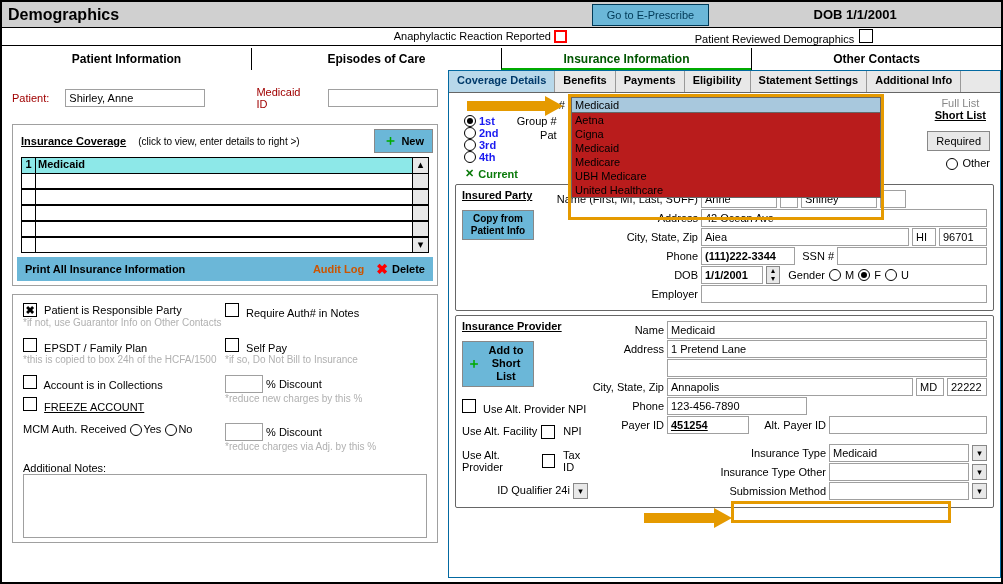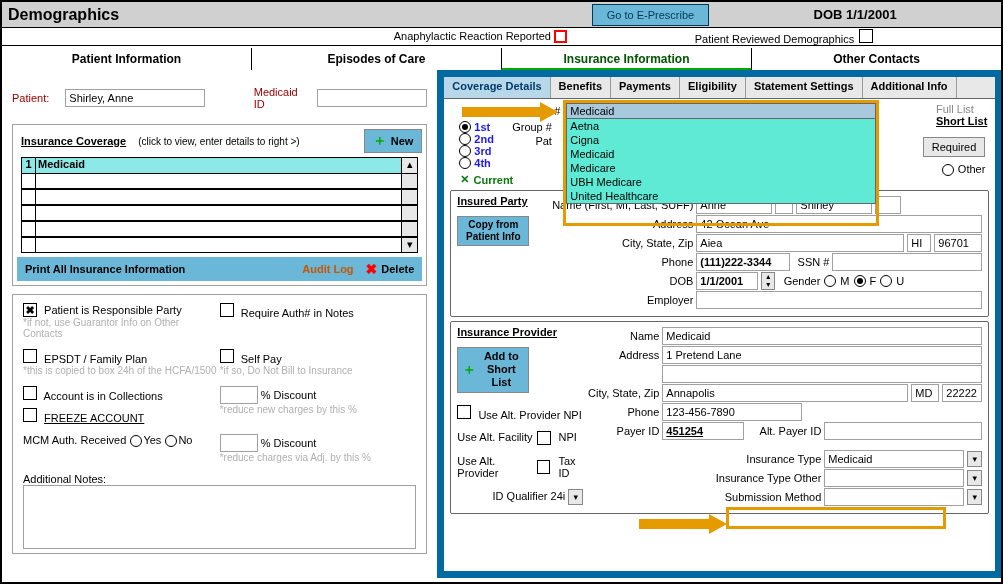--- a/index.html
+++ b/index.html
@@ -12,21 +12,21 @@
   .subhdr .ana { flex: 1; text-align: right; padding-right: 4px;}
   .subhdr .anabox { display:inline-block; width:13px; height:13px; border:2px solid red; vertical-align:middle;}
   .subhdr .rev { width: 430px; text-align: center; }
   .mtabs { height: 22px; display: flex; align-items: stretch; margin-top:2px;}
   .mtab { flex: 1; text-align: center; font-weight: bold; font-size: 12px; line-height:22px; border-left:1px solid #000;}
   .mtab:first-child { border-left:none;}
   .mtab.active { color: #005500; border-bottom:2px solid #0a0;}
 
   .pane { display:flex; height: 508px;}
   .lcol { width: 490px; padding: 8px 10px;}
-  .rcol { flex:1; border:7px solid #0369a1; position:relative;}
+  .rcol { flex:1; border:1px solid #0369a1; position:relative;}
 
   
   .prow { display:flex; align-items:center; gap:16px; margin:8px 0 14px;}
   .prow label { color:#a00000; }
   .tin { border:1px solid #a0a0a0; height:18px; padding:1px 3px; background:#fff;}
 
   .insbox { border:1px solid #a0a0a0; margin-top:4px;}
   .inshead { display:flex; align-items:center; padding:4px 4px 4px 8px;gap:12px;}
   .inshead .ul { text-decoration:underline; font-weight:bold;}
   .inshead .hint { font-size:10px;}
@@ -71,23 +71,23 @@
 
   .box { border:1px solid #666; border-radius:2px; margin:4px 0; padding:4px 6px 6px;}
   .boxti { font-weight:bold; text-decoration:underline; font-size:11px; margin-bottom:3px; display:inline-block;}
   .cbtn { background:#6bb7d8; font-size:10px; font-weight:bold; text-align:center; width:72px; padding:2px 4px; border:1px solid #888; cursor:pointer; line-height:1.2;}
   .frow { display:flex; align-items:center; gap:3px; margin:1px 0;}
   .frow .fl { text-align:right; white-space:nowrap;}
 
   
   .dd-highlight-frame { position:absolute; border:3px solid #e59a00; pointer-events:none;}
   .ddsel { position:absolute; background:#a8c8dd; border:1px solid #666; padding:1px 3px;}
-  .ddlist { position:absolute; background:#5eead4; border:1px solid #666; border-top:none;}
+  .ddlist { position:absolute; background:#b91c1c; border:1px solid #666; border-top:none;}
   .dditem { padding:1px 3px;}
-  .ddside { position:absolute; right:8px; font-size:10px; line-height:1.1;}
+  .ddside { position:absolute; right:14px; font-size:10px; line-height:1.1;text-align:center;}
   .reqbtn { position:absolute; right:10px; top:60px; background:#e8e8e8; border:1px solid #888; padding:3px 8px; font-size:11px;}
   .otherlbl { position:absolute; right:10px; top:86px;}
 
   
   .arrow { position:absolute; display:flex; align-items:center; pointer-events:none;}
   .ar-shaft { height:10px; background:#e59a00; }
   .ar-head { width:0; height:0; border-top:10px solid transparent; border-bottom:10px solid transparent; border-left:18px solid #e59a00;}
 
   .carets { display:inline-block; width:14px; text-align:center; border:1px solid #888; background:#e8e8e8; line-height:8px; font-size:8px;}
   .selector-caret-empty { display:inline-block; width:15px; height:16px; border:1px solid #888; background:#e8e8e8; text-align:center; line-height:14px; font-size:9px;}

